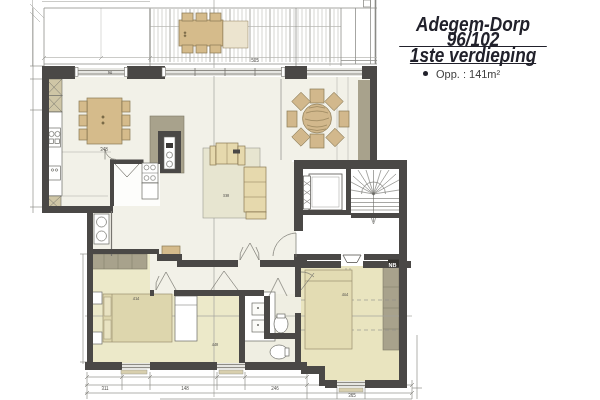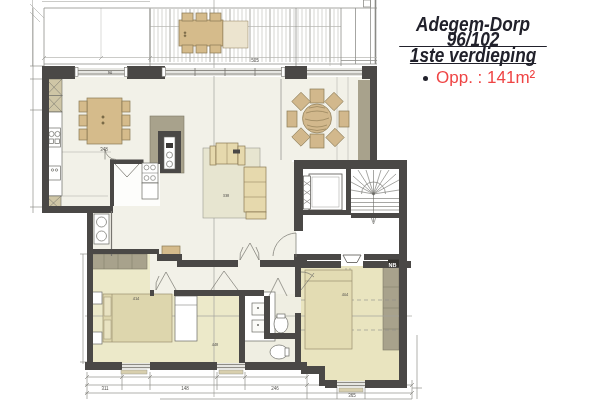--- a/index.html
+++ b/index.html
@@ -3,21 +3,21 @@
 <meta charset="utf-8">
 <style>
 html,body{margin:0;padding:0;background:#ffffff;width:600px;height:400px;overflow:hidden;}
 body{font-family:"Liberation Sans",sans-serif;}
 #wrap{position:relative;width:600px;height:400px;}
 svg{position:absolute;left:0;top:0;}
 .title{position:absolute;left:383px;top:15.5px;width:180px;text-align:center;color:#21212b;}
 .t1{font-weight:bold;font-size:21px;line-height:15px;font-style:italic;}
 .t1 span{display:inline-block;transform:scaleX(0.82);}
 .t1 span{border-bottom:1.8px solid #21212b;padding-bottom:0.5px;}
-.bullets{position:absolute;left:423px;top:68px;color:#ef4444;font-size:17px;}
+.bullets{position:absolute;left:423px;top:68px;color:#404040;font-size:11px;}
 .bullets div{margin-bottom:3.5px;}
 .bullets .dot{display:inline-block;width:5px;height:5px;border-radius:50%;background:#21212b;vertical-align:2px;margin-right:8px;}
 </style>
 </head>
 <body>
 <div id="wrap">
 <svg width="600" height="400" viewBox="0 0 600 400">
 
 <rect x="0" y="0" width="600" height="400" fill="#ffffff"></rect>
 

